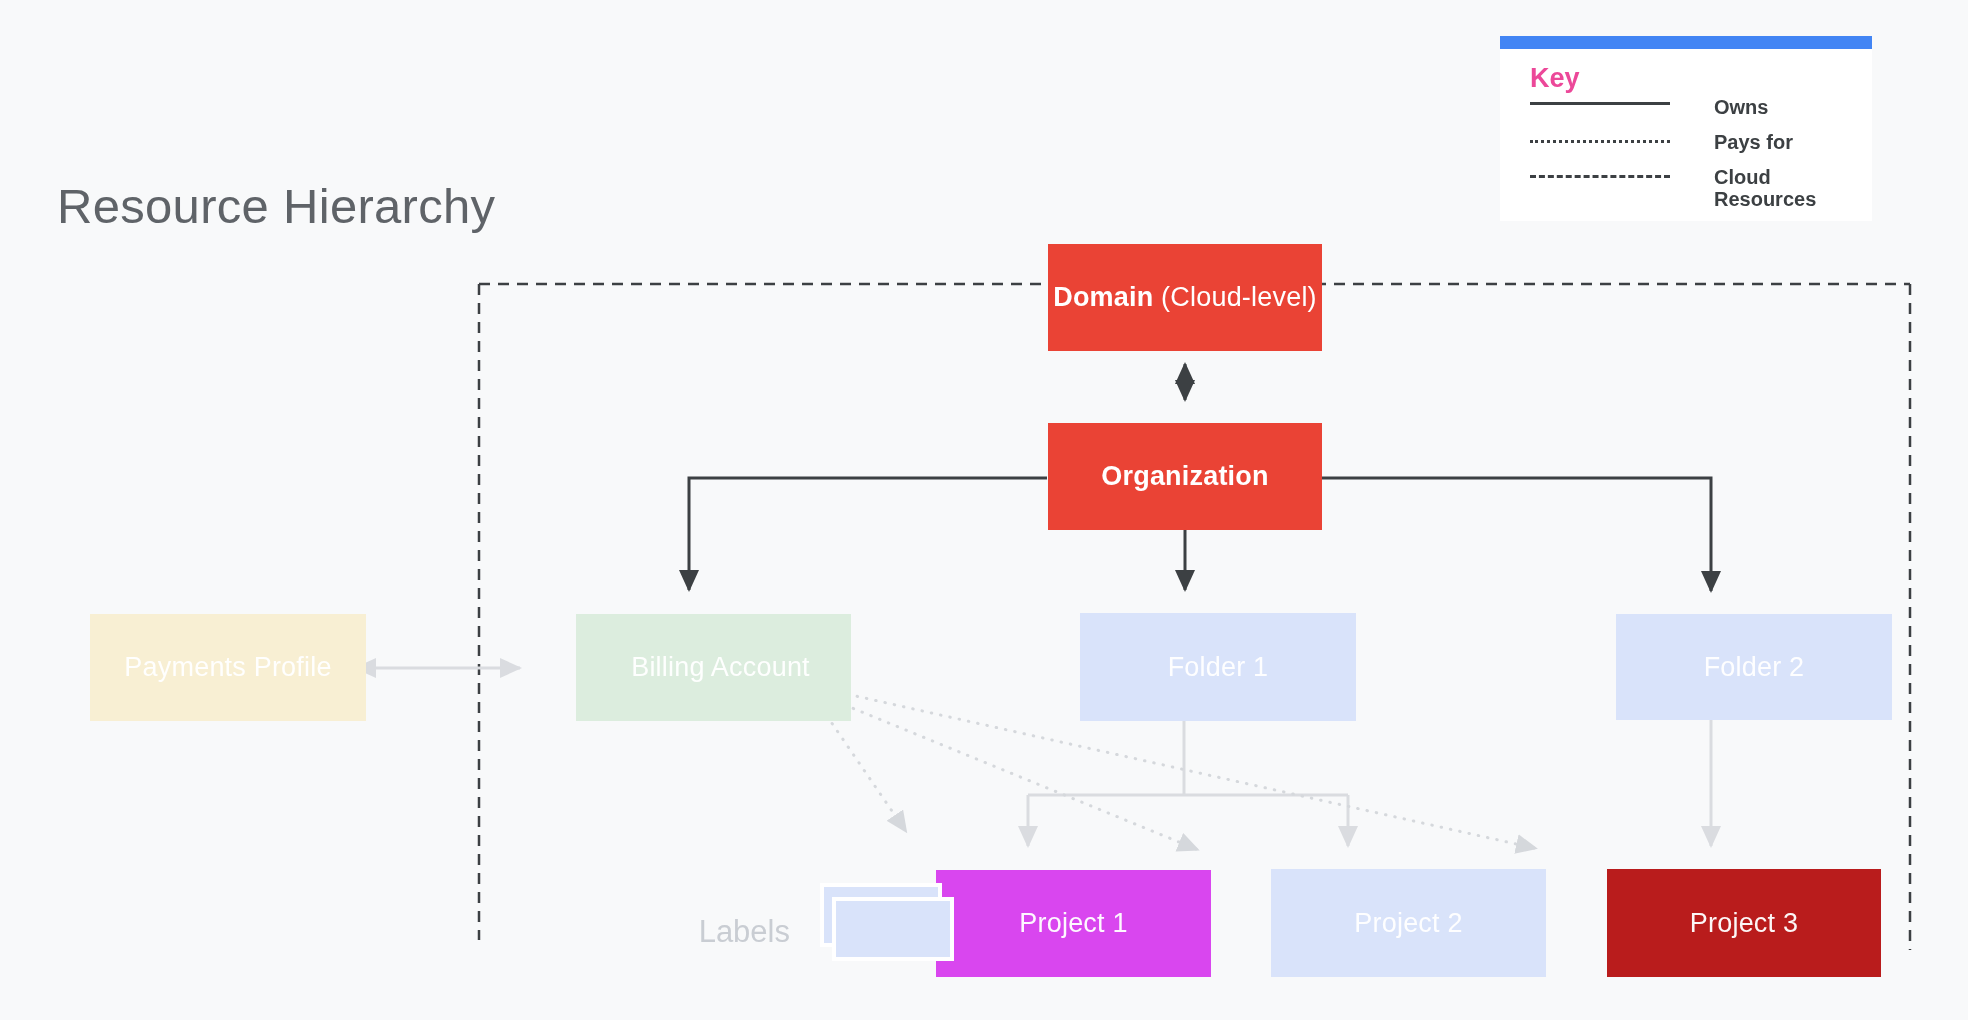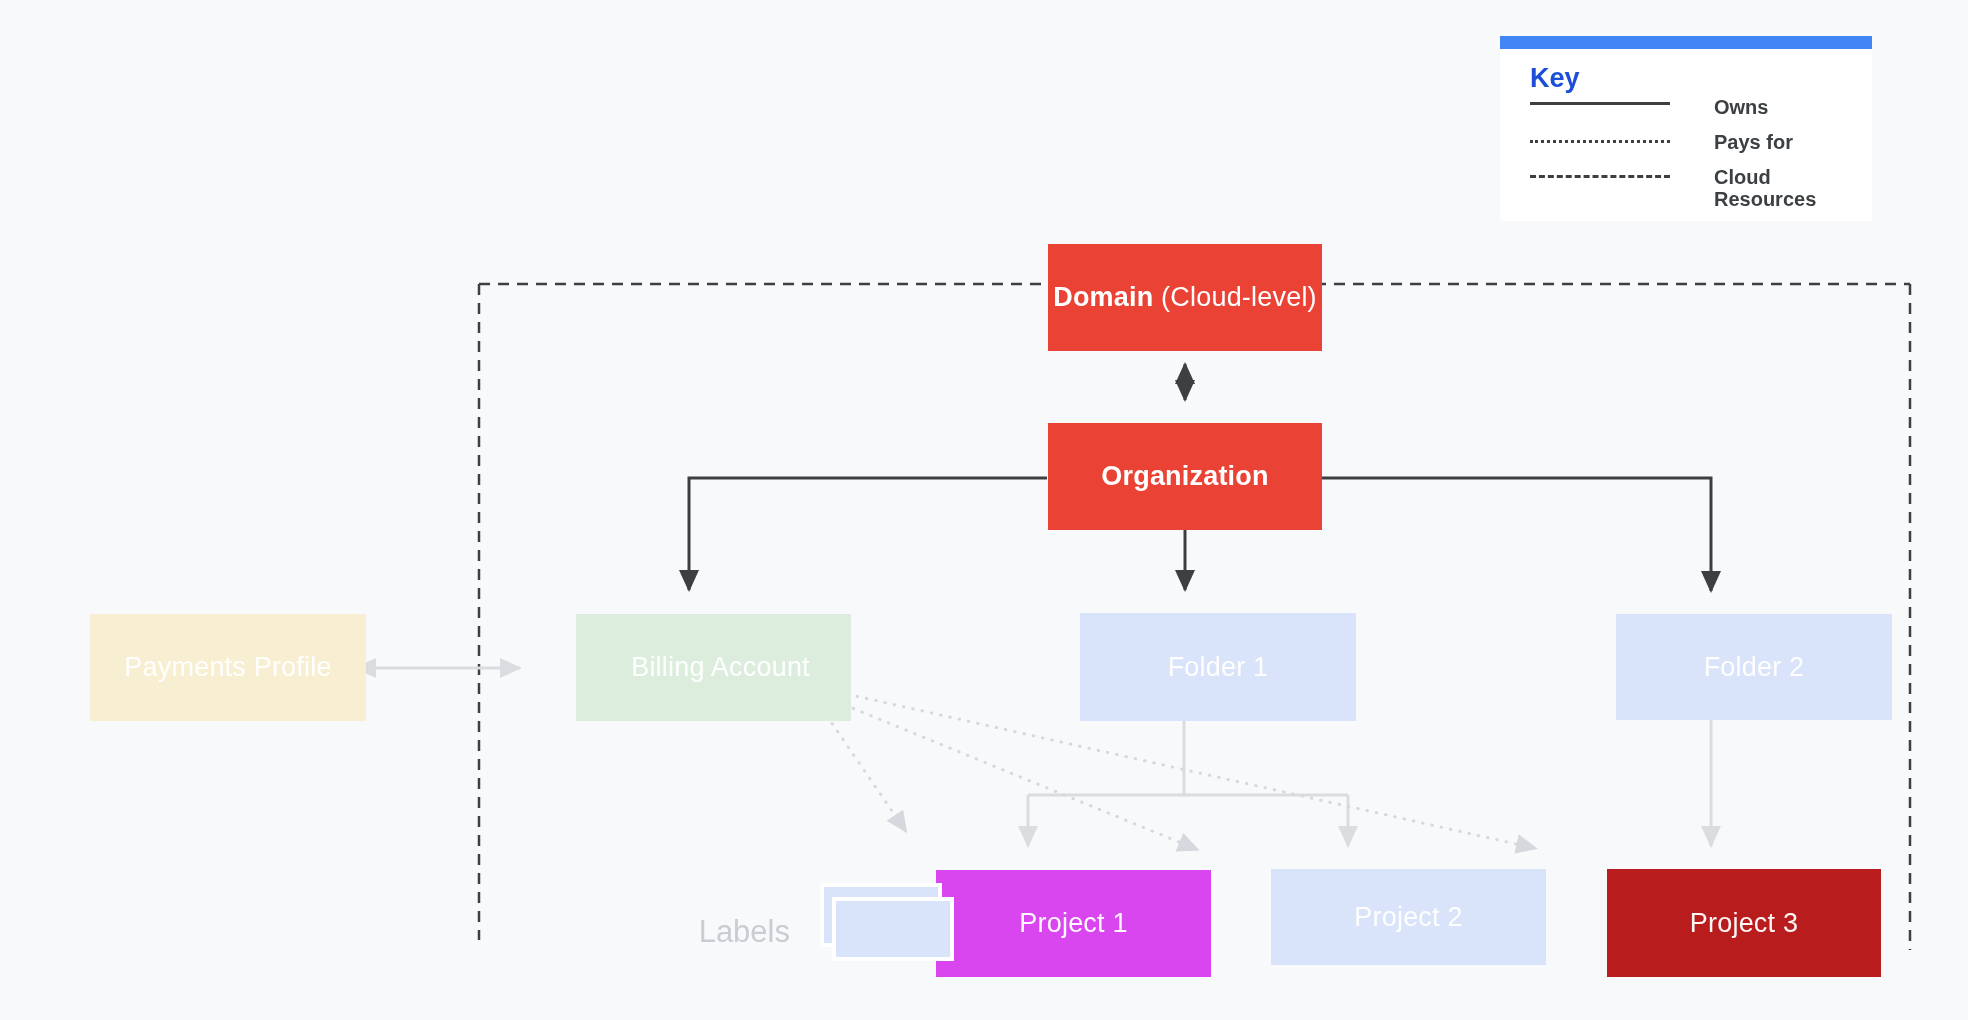--- a/index.html
+++ b/index.html
@@ -24,21 +24,21 @@
   .node.red{background:#ea4335;color:#ffffff;font-weight:700;}
   .node.red .plain{font-weight:400;}
   .node.pale{color:rgba(255,255,255,.96);font-weight:400;margin-left:33px;}
   .n-domain{left:1048px;top:232px;width:274px;height:107px;margin-top:12px;}
   .n-org{left:1048px;top:423px;width:274px;height:107px;text-align:center;}
   .n-payments{left:57px;top:614px;width:276px;height:107px;background:#f8efd3;}
   .n-billing{left:543px;top:614px;width:275px;height:107px;background:#dcedde;padding-left:14px;}
   .n-folder1{left:1047px;top:613px;width:276px;height:108px;background:#d9e3fa;justify-content:center;}
   .n-folder2{left:1583px;top:614px;width:276px;height:106px;background:#d9e3fa;}
   .n-project1{left:903px;top:870px;width:275px;height:107px;background:#d946ef;}
-  .n-project2{left:1238px;top:869px;width:275px;height:96px;background:#d9e3fa;}
+  .n-project2{left:1238px;top:869px;width:275px;height:108px;background:#d9e3fa;}
   .n-project3{left:1574px;top:869px;width:274px;height:108px;background:#b91c1c;}
 
   
   .page-title{
     position:absolute;left:57px;top:178px;z-index:2;
     font-size:49px;font-weight:400;color:#5f6368;letter-spacing:.3px;
   }
 
   
   .labels-caption{
@@ -53,21 +53,21 @@
   .card-stack .back{left:0;top:0;}
   .card-stack .front{left:12px;top:14px;}
 
   
   .key-card{
     position:absolute;left:1500px;top:36px;width:372px;height:185px;z-index:4;
     background:#ffffff;box-sizing:border-box;
   }
   .key-accent{height:13px;width:100%;background:#4285f4;}
   .key-body{padding:14px 0 0 30px;}
-  .key-title{color:#1d4ed8;font-size:27px;font-weight:700;margin:0 0 6px 0;}
+  .key-title{color:#ec4899;font-size:27px;font-weight:700;margin:0 0 6px 0;}
   .key-row{display:flex;align-items:flex-start;margin-bottom:13px;}
   .key-sample{width:140px;flex:0 0 140px;margin-top:9px;}
   .key-sample.solid{border-top:3px solid #3c4043;}
   .key-sample.dotted{border-top:3px dotted #3c4043;}
   .key-sample.dashed{border-top:3px dashed #3c4043;}
   .key-label{
     margin-left:44px;width:120px;
     font-size:20px;font-weight:700;color:#3c4043;line-height:1.1;
   }
   .key-row.first{margin-top:0;}
@@ -112,20 +112,21 @@
       <path d="M1711,720 V846" marker-end="url(#arr-gray)"></path>
     </g>
 
     <g stroke="#d5d8dc" stroke-width="3" fill="none" stroke-linecap="round" stroke-dasharray="0.5 9">
       <path d="M816,700 L905,830" marker-end="url(#arr-dot)"></path>
       <path d="M818,694 L1196,849" marker-end="url(#arr-dot)"></path>
       <path d="M820,688 L1534,848" marker-end="url(#arr-dot)"></path>
     </g>
   </svg>
 
+  <div class="page-title">Resource Hierarchy</div>
 
   <div class="node red n-domain">
     <span>Domain</span>
       <span class="plain">&nbsp;(Cloud-level)</span>
   </div>
 
   <div class="node red n-org">
     <span>Organization</span>
   </div>
 

